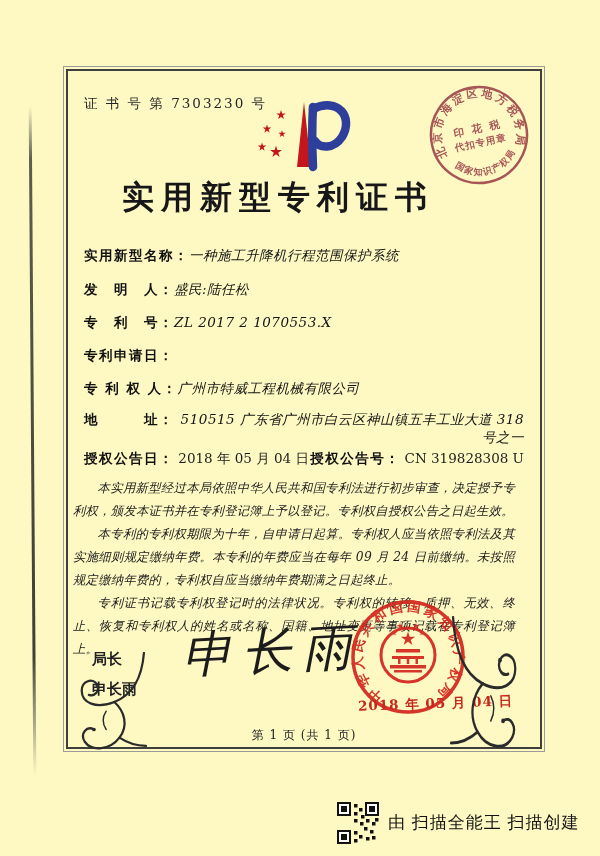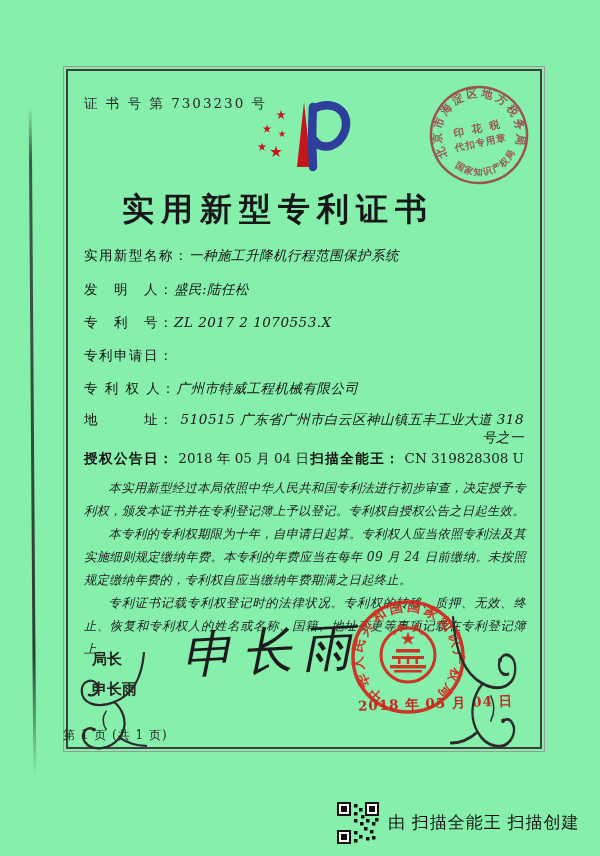--- a/index.html
+++ b/index.html
@@ -1,18 +1,18 @@
 <!DOCTYPE html>
 <html><head>
 <meta charset="utf-8">
 <style>
   html,body{margin:0;padding:0;background:#ffffff;}
   .page{
     position:relative;width:600px;height:856px;overflow:hidden;
-    background:#86efac;
+    background:#fef9c3;
     font-family:"DejaVu Serif","Liberation Serif",serif;
     color:#1d1d1d;
   }
   
   .scan-edge{
     position:absolute;left:31px;top:106px;width:3px;height:670px;
     background:linear-gradient(to bottom,rgba(40,40,40,0),rgba(40,40,40,.75) 8%,rgba(30,30,30,.85) 82%,rgba(40,40,40,0));
     transform:rotate(-0.4deg);
   }
   
@@ -24,31 +24,31 @@
     content:"";position:absolute;left:2px;top:2px;right:2px;bottom:2px;
     border:2px solid #3f3f3d;
   }
   .cert-no{
     position:absolute;left:84px;top:95px;font-size:13.5px;letter-spacing:2px;color:#26262a;
   }
   .logo{position:absolute;left:252px;top:97px;width:105px;height:80px;}
   .tax-seal{position:absolute;left:426px;top:82px;width:106px;height:106px;transform:rotate(-12deg);opacity:.88;}
   .title{
     position:absolute;left:0;top:176px;width:556px;text-align:center;
-    font-size:32px;font-weight:700;letter-spacing:7px;color:#17171a;margin-top:12px;
+    font-size:32px;font-weight:700;letter-spacing:7px;color:#17171a;
   }
   .fields{position:absolute;left:84px;top:247px;width:440px;font-size:13.5px;}
   .row{position:absolute;left:0;width:440px;display:flex;align-items:baseline;}
-  .row .lbl{flex:none;font-weight:400;letter-spacing:1.5px;color:#111;}
+  .row .lbl{flex:none;font-weight:700;letter-spacing:1.5px;color:#111;}
   .row .val{flex:1 1 auto;letter-spacing:.5px;color:#131313;font-style:italic;}
   .r0{top:0;} .r1{top:34px;} .r2{top:67px;} .r3{top:100px;} .r4{top:133px;} .r5{top:164px;text-align:right;}
   .r6{top:203px;justify-content:space-between;}
   .pair{white-space:nowrap;}
   .pair .lbl{font-weight:700;letter-spacing:1.5px;margin-top:36px;}
-  .paras{position:absolute;left:84px;top:477px;width:442px;}
+  .paras{position:absolute;left:73px;top:477px;width:442px;}
   .paras p{
     margin:0;font-size:12.3px;line-height:23px;letter-spacing:.3px;
     font-style:italic;text-align:justify;text-indent:2em;color:#202020;
   }
   .director-title{position:absolute;left:92px;top:650px;font-size:15px;font-weight:700;
     font-family:"Liberation Sans","DejaVu Sans",sans-serif;color:#222;}
   .director-name{position:absolute;left:92px;top:680px;font-size:15px;font-weight:700;
     font-family:"Liberation Sans","DejaVu Sans",sans-serif;color:#222;}
   .signature{
     position:absolute;left:182px;top:618px;font-size:50px;font-style:italic;font-weight:400;
@@ -56,21 +56,21 @@
   }
   .official-seal{position:absolute;left:349px;top:598px;width:118px;height:118px;opacity:.93;}
   .seal-date{
     position:absolute;left:358px;top:695px;font-size:13.5px;font-weight:700;color:#c5281c;
     letter-spacing:1px;transform:rotate(-2deg);white-space:nowrap;
   }
   .flourish{position:absolute;width:102px;height:102px;}
   .fl-bl{left:45px;top:652px;}
   .fl-br{left:450px;top:616px;height:138px;transform:scaleX(-1);}
   .page-footer{
-    position:absolute;left:63px;top:727px;width:482px;text-align:left;
+    position:absolute;left:63px;top:727px;width:482px;text-align:center;
     font-size:12px;letter-spacing:1px;color:#222;
   }
   .qr{position:absolute;left:337px;top:802px;width:42px;height:42px;}
   .scan-text{
     position:absolute;left:388px;top:811px;font-size:17px;letter-spacing:1px;color:#141414;
     font-family:"Liberation Sans","DejaVu Sans",sans-serif;white-space:nowrap;
   }
 </style>
 </head>
 <body>
@@ -137,21 +137,21 @@
     <div class="row r5">
       <span class="lbl">地　　　址：</span>
       <span class="val">510515 广东省广州市白云区神山镇五丰工业大道 318 号之一</span>
     </div>
     <div class="row r6">
       <span class="pair">
         <span class="lbl">授权公告日：</span>
         <span>2018 年 05 月 04 日</span>
       </span>
       <span class="pair">
-        <span class="lbl">扫描全能王：</span>
+        <span class="lbl">授权公告号：</span>
         <span>CN 319828308 U</span>
       </span>
     </div>
   </div>
 
   <div class="paras">
     <p>本实用新型经过本局依照中华人民共和国专利法进行初步审查，决定授予专利权，颁发本证书并在专利登记簿上予以登记。专利权自授权公告之日起生效。</p>
     <p>本专利的专利权期限为十年，自申请日起算。专利权人应当依照专利法及其实施细则规定缴纳年费。本专利的年费应当在每年 09 月 24 日前缴纳。未按照规定缴纳年费的，专利权自应当缴纳年费期满之日起终止。</p>
     <p>专利证书记载专利权登记时的法律状况。专利权的转移、质押、无效、终止、恢复和专利权人的姓名或名称、国籍、地址变更等事项记载在专利登记簿上。</p>
   </div>

